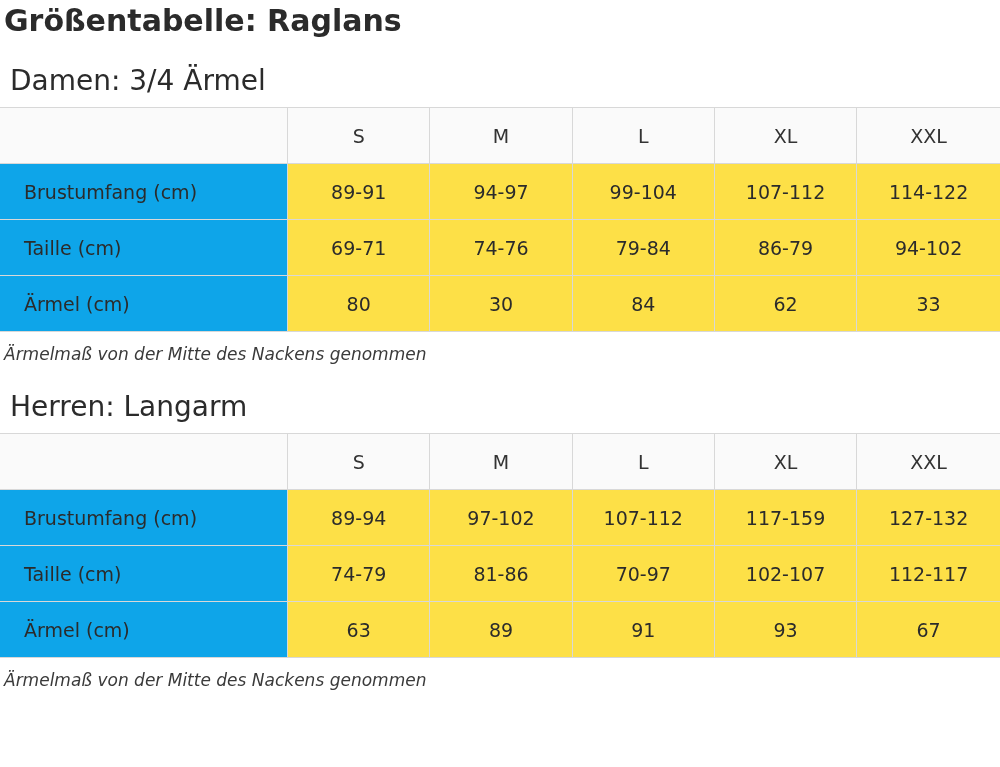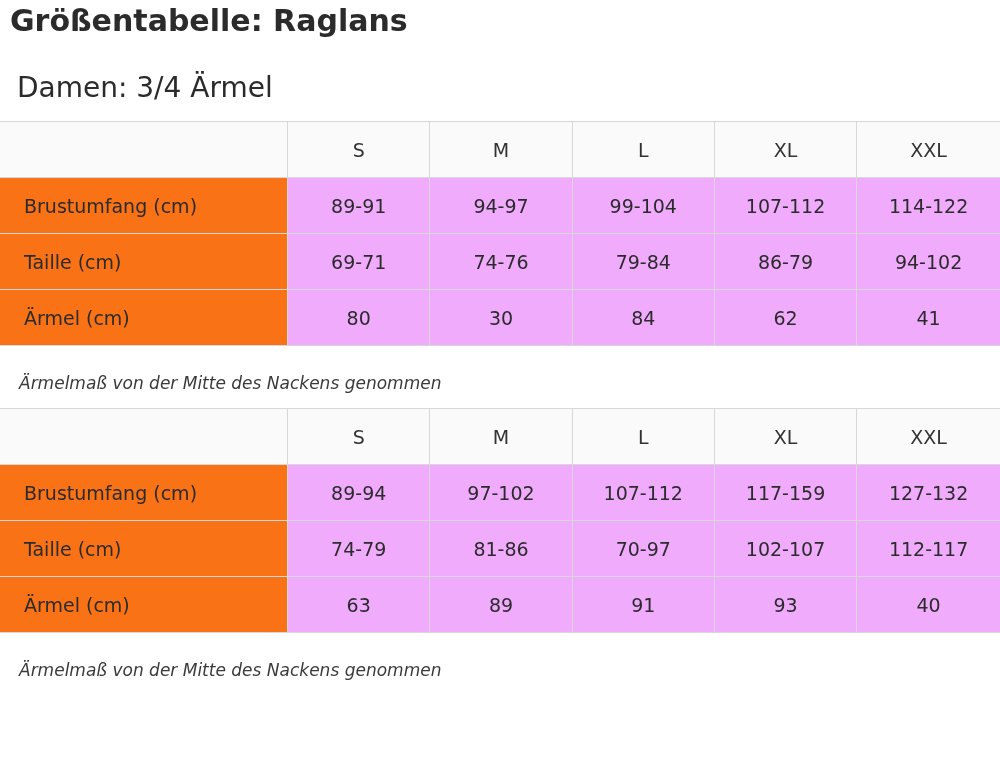--- a/index.html
+++ b/index.html
@@ -18,31 +18,31 @@
     width: 1000px;
     height: 767px;
     position: relative;
     box-sizing: border-box;
   }
   .main-title {
     font-size: 30px;
     font-weight: bold;
     color: #2b2b2b;
     margin: 0;
-    padding: 3px 0 0 10px;
+    padding: 3px 0 0 4px;
     letter-spacing: 0px;
   }
   .section {
     margin-top: 0;
   }
   .section-title {
     font-size: 28px;
     font-weight: normal;
     color: #2b2b2b;
-    margin: 7px;
+    margin: 0;
     padding: 26px 0 10px 10px;
   }
   table.size-table {
     border-collapse: collapse;
     width: 1000px;
     table-layout: fixed;
     font-size: 19px;
   }
   table.size-table col.label-col { width: 287px; }
   table.size-table col.size-col { width: 142px; }
@@ -63,39 +63,39 @@
     background: #fafafa;
     font-size: 19px;
     color: #333333;
   }
   table.size-table thead th.corner {
     background: #fafafa;
     border-left: none;
   }
   table.size-table tbody td.row-label {
     text-align: left;
-    background: #f97316;
+    background: #0ea5e9;
     font-size: 19px;
     padding-left: 24px;
     border-left: none;
   }
   table.size-table tbody td.value {
-    background: #f0abfc;
+    background: #fde047;
     font-size: 19px;
   }
   table.size-table th:last-child,
   table.size-table td:last-child {
     border-right: none;
   }
   .note {
     font-size: 17px;
     font-style: italic;
     color: #3a3a3a;
     padding: 12px 0 0 4px;
-    margin: 15px;
+    margin: 0;
   }
 </style>
 </head>
 <body>
 
 <div class="page">
 
   <h1 class="main-title">Größentabelle: Raglans</h1>
 
   <div class="section">
@@ -136,29 +136,30 @@
           <td class="value">79-84</td>
           <td class="value">86-79</td>
           <td class="value">94-102</td>
         </tr>
         <tr>
           <td class="row-label">Ärmel (cm)</td>
           <td class="value">80</td>
           <td class="value">30</td>
           <td class="value">84</td>
           <td class="value">62</td>
-          <td class="value">41</td>
+          <td class="value">33</td>
         </tr>
       </tbody>
     </table>
 
     <p class="note">Ärmelmaß von der Mitte des Nackens genommen</p>
   </div>
 
   <div class="section">
+    <h2 class="section-title">Herren: Langarm</h2>
 
     <table class="size-table">
       <colgroup>
         <col class="label-col">
         <col class="size-col">
         <col class="size-col">
         <col class="size-col">
         <col class="size-col">
         <col class="size-col-last">
       </colgroup>
@@ -188,21 +189,21 @@
           <td class="value">70-97</td>
           <td class="value">102-107</td>
           <td class="value">112-117</td>
         </tr>
         <tr>
           <td class="row-label">Ärmel (cm)</td>
           <td class="value">63</td>
           <td class="value">89</td>
           <td class="value">91</td>
           <td class="value">93</td>
-          <td class="value">40</td>
+          <td class="value">67</td>
         </tr>
       </tbody>
     </table>
 
     <p class="note">Ärmelmaß von der Mitte des Nackens genommen</p>
   </div>
 
 </div>
 
 </body></html>

